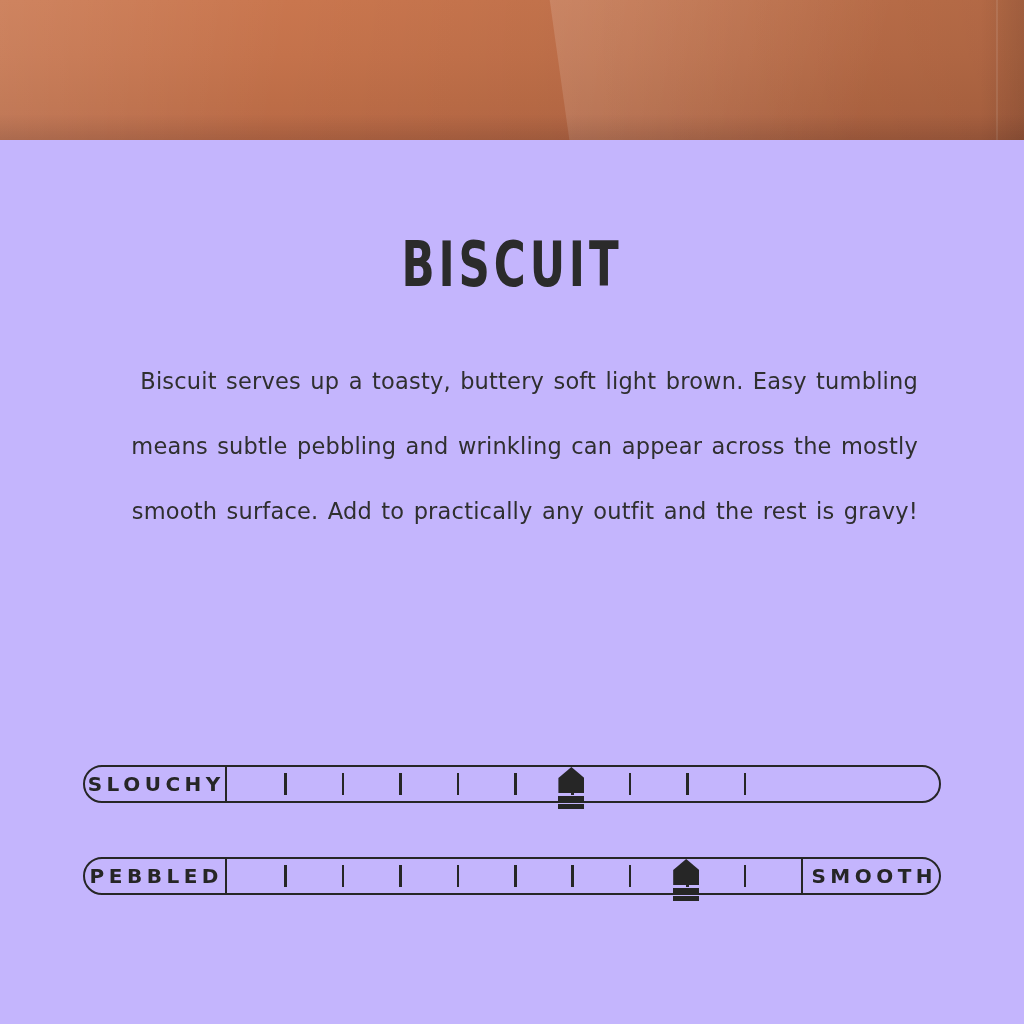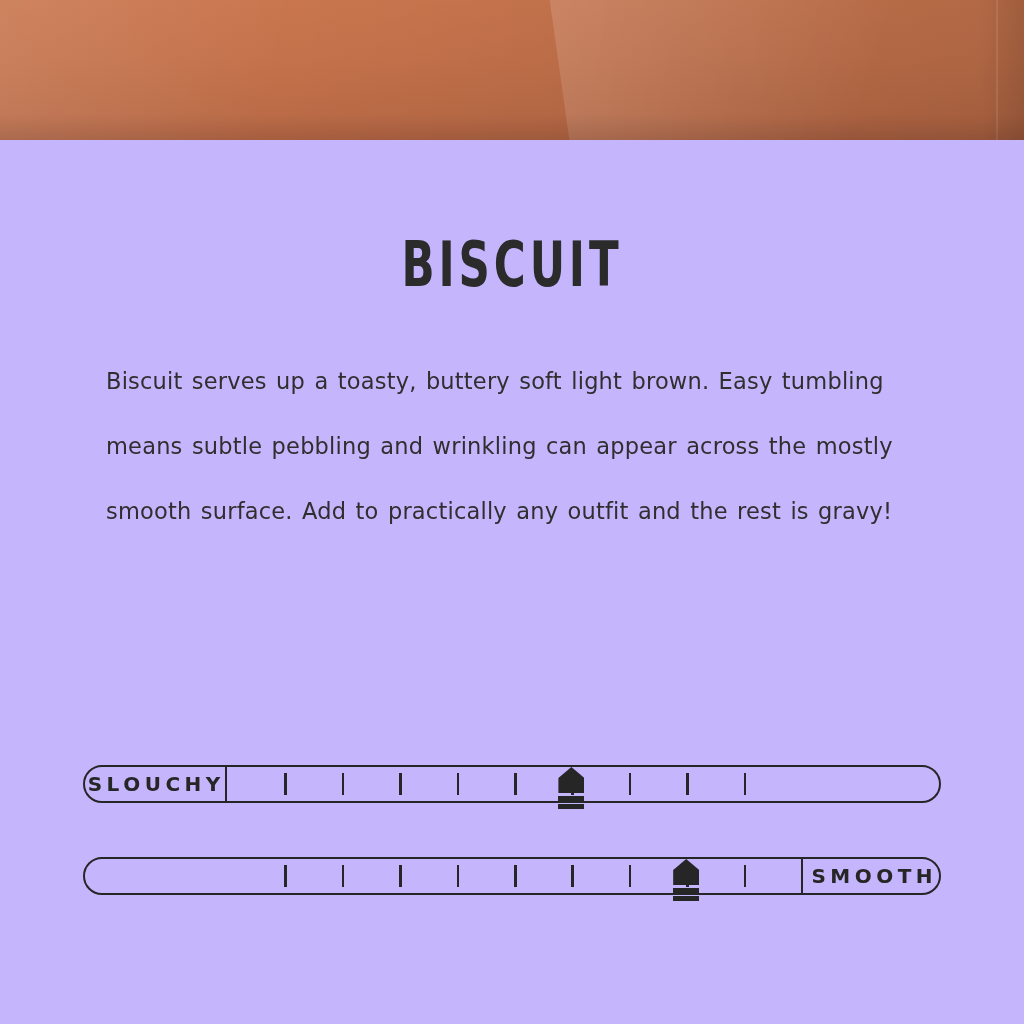--- a/index.html
+++ b/index.html
@@ -72,21 +72,21 @@
     letter-spacing: 5px;
     color: #2b2b2b;
     font-stretch: condensed;
     transform: scaleX(0.78);
   }
 
   .desc {
     margin: 0 auto;
     padding-top: 48px;
     width: 812px;
-    text-align: left;
+    text-align: right;
     font-family: "DejaVu Sans", sans-serif;
     font-size: 22.5px;
     line-height: 65px;
     letter-spacing: 0.2px;
     color: #2f2f2f;
     word-spacing: 2px;
   }
 
   
   .scales {
@@ -210,20 +210,21 @@
         </div>
       <div class="marker" id="marker-0" style="left: 488.4px;">
         <div class="pin"></div>
         <div class="bar1"></div>
         <div class="bar2"></div>
       </div>
     </div>
 
     <div class="scale-row">
       <div class="scale-track"></div>
+      <div class="scale-cap left">PEBBLED</div>
       <div class="scale-cap right">SMOOTH</div>
       <div class="ticks" id="ticks-1">
           <div class="tick" style="left: 10%;"></div>
           <div class="tick" style="left: 20%;"></div>
           <div class="tick" style="left: 30%;"></div>
           <div class="tick" style="left: 40%;"></div>
           <div class="tick" style="left: 50%;"></div>
           <div class="tick" style="left: 60%;"></div>
           <div class="tick" style="left: 70%;"></div>
           <div class="tick" style="left: 80%;"></div>

